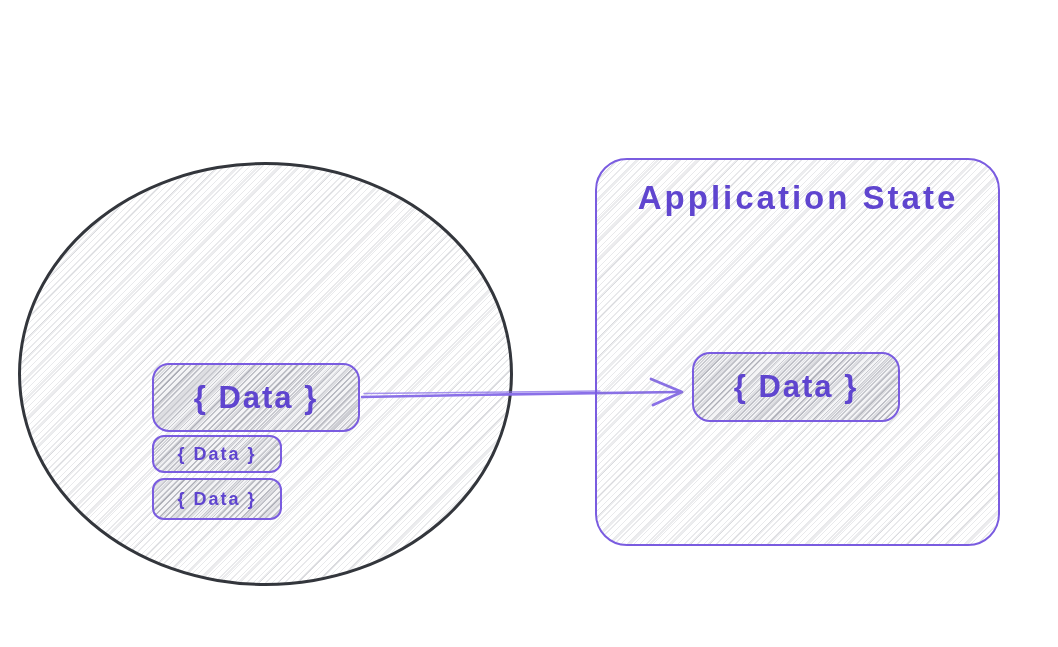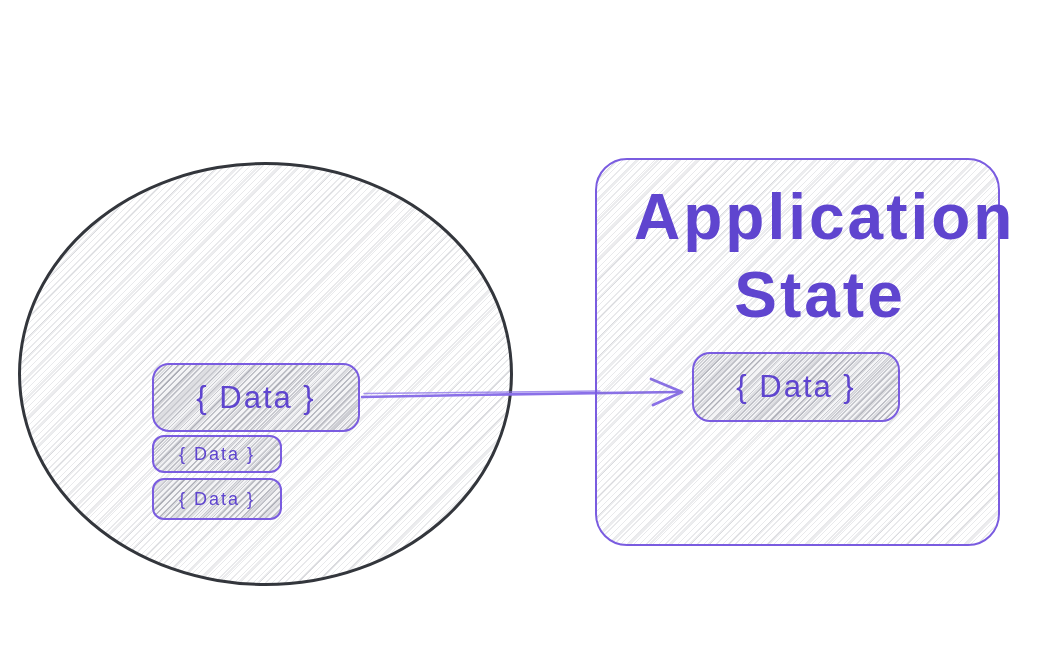--- a/index.html
+++ b/index.html
@@ -51,33 +51,33 @@
     color: var(--text-purple);
     letter-spacing: 3px;
   }
   .ellipse-title {
     left: 68px; top: 250px;
     width: 400px;
     font-size: 54px;
     word-spacing: 20px;
   }
   .app-title {
-    left: 634px; top: 178px;
+    left: 612px; top: 178px;
     width: 372px;
-    font-size: 64px;
+    font-size: 33px;
     line-height: 1.22;
   }
   .data-box {
     position: absolute;
     display: flex;
     align-items: center;
     justify-content: center;
     border: 2.5px solid var(--box-border-purple);
     color: var(--text-purple);
-    font-weight: normal;
+    font-weight: bold;
   }
   .data-box .data-label { letter-spacing: 2px; }
   .data-box.primary {
     left: 152px; top: 363px;
     width: 208px; height: 69px;
     border-radius: 17px;
     font-size: 31px;
   }
   .data-box.small-1 {
     left: 152px; top: 435px;

